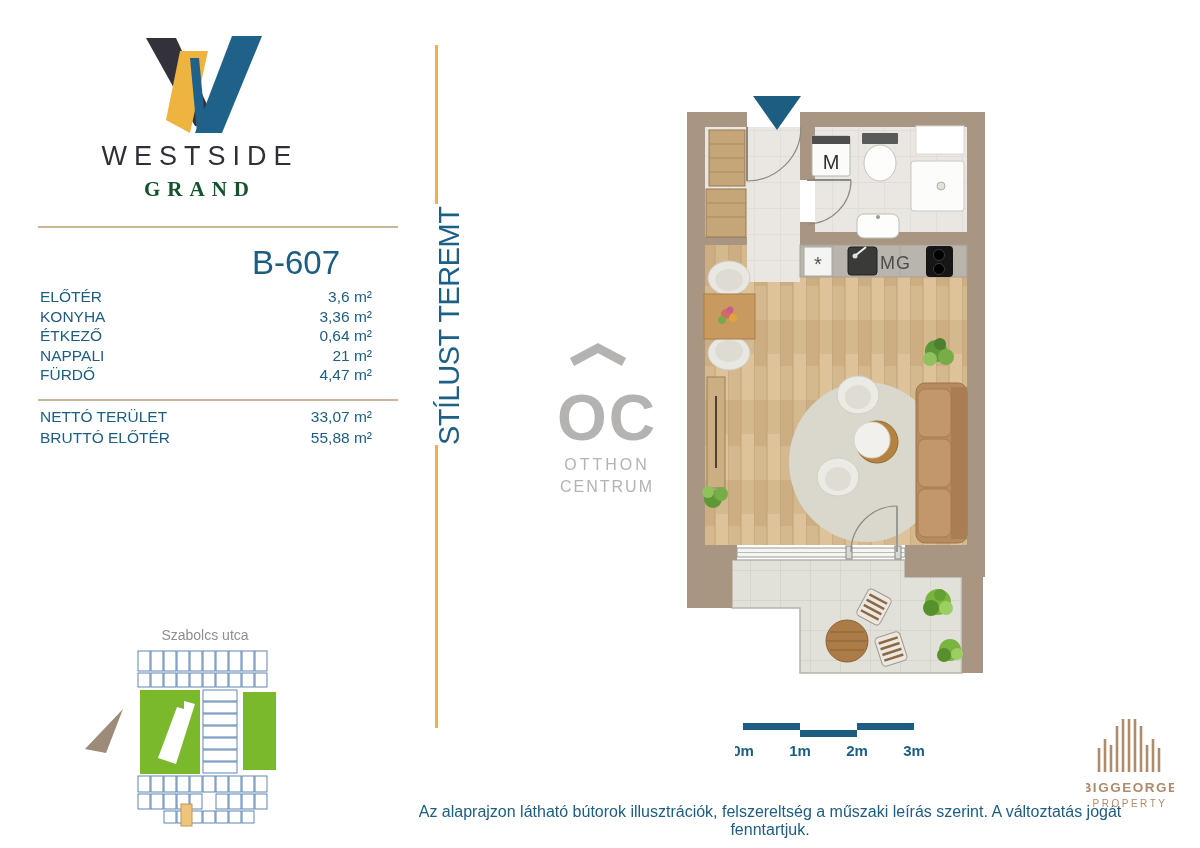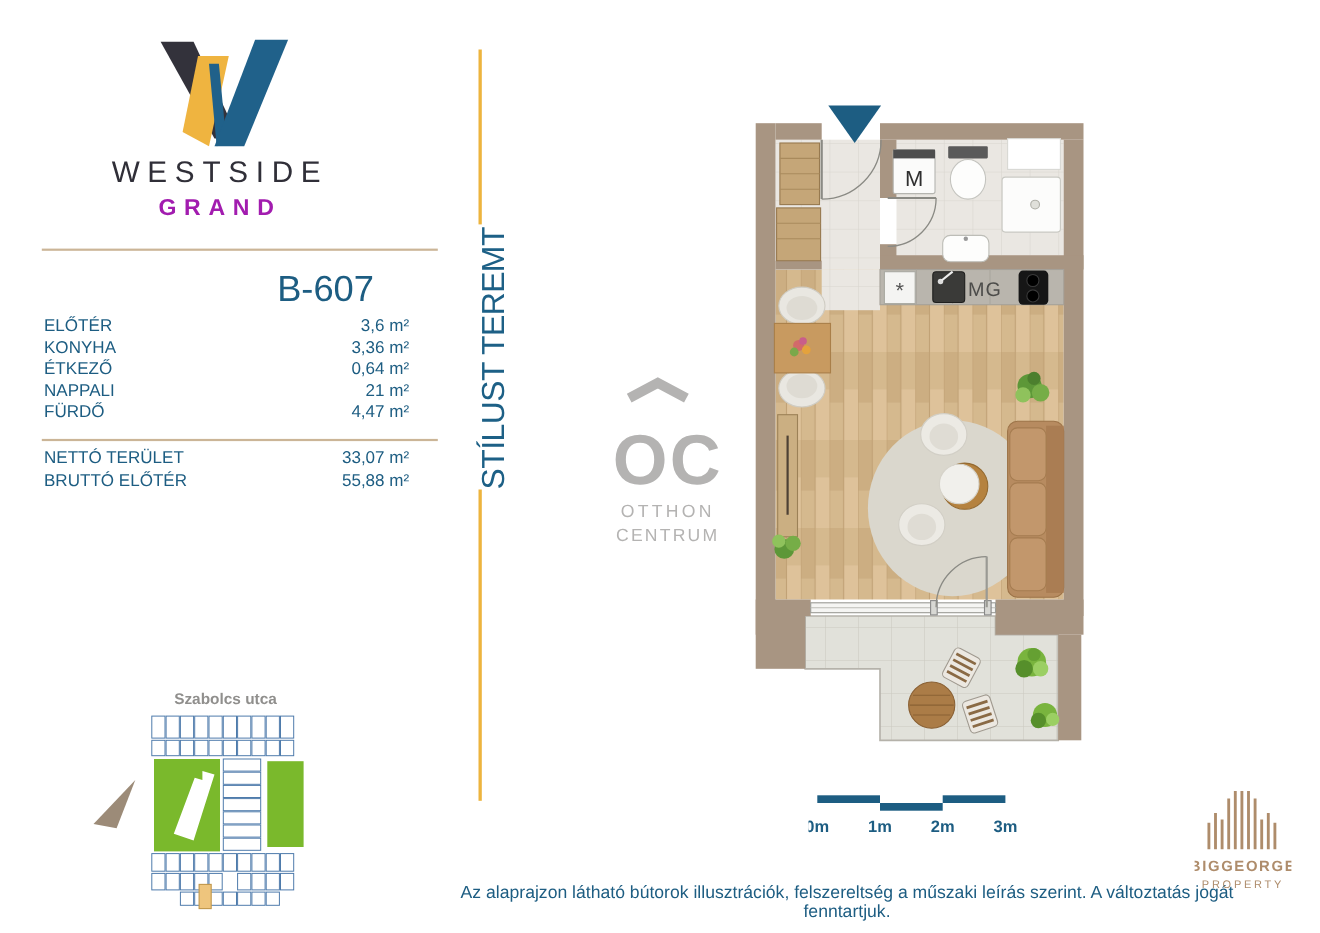--- a/index.html
+++ b/index.html
@@ -3,28 +3,28 @@
 <meta charset="utf-8">
 <style>
   html,body{margin:0;padding:0;background:#fff;}
   #page{position:relative;width:1200px;height:848px;background:#ffffff;overflow:hidden;
         font-family:"Liberation Sans",sans-serif;}
   .abs{position:absolute;}
   
   .brand-line1{left:58px;top:141px;width:284px;text-align:center;font-size:27px;
                letter-spacing:7px;color:#302f38;font-weight:400;}
   .brand-line2{left:58px;top:177px;width:284px;text-align:center;font-size:21px;
-               letter-spacing:7px;color:#a21caf;font-weight:bold;}
+               letter-spacing:7px;color:#14532d;font-weight:bold;font-family:Liberation Serif, serif;}
   .hr-tan{height:2px;background:#cbb597;}
   .unit-id{left:60px;top:244px;width:280px;text-align:right;font-size:33px;color:#1d5d82;}
   .spec{left:40px;width:332px;color:#1d5d82;font-size:15.5px;}
   .spec-row{display:flex;justify-content:space-between;line-height:19.5px;gap:31px;}
   .spec2 .spec-row{line-height:20.5px;}
   .street-label{left:130px;top:627px;width:150px;text-align:center;font-size:14px;
-                font-weight:bold;color:#908f8d;}
+                font-weight:normal;color:#908f8d;}
   
   .vline{left:435px;width:3px;background:#edb43e;}
   .tagline{left:433px;top:445px;width:240px;height:34px;transform-origin:0 0;
            transform:rotate(-90deg);font-size:29px;letter-spacing:-0.5px;color:#1d6086;
            font-weight:400;white-space:nowrap;}
   
   .disclaimer{left:400px;top:803px;width:740px;text-align:center;font-size:16px;color:#1d5d82;}
   svg text{font-family:"Liberation Sans",sans-serif;}
 </style>
 </head>

